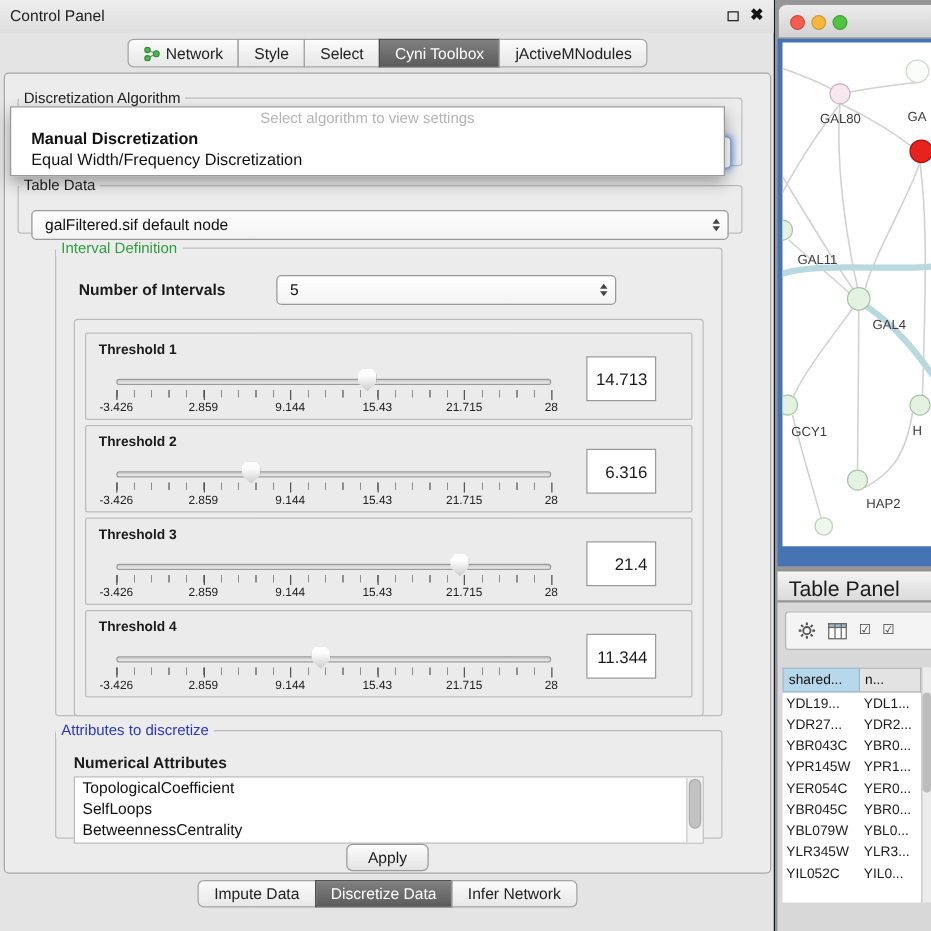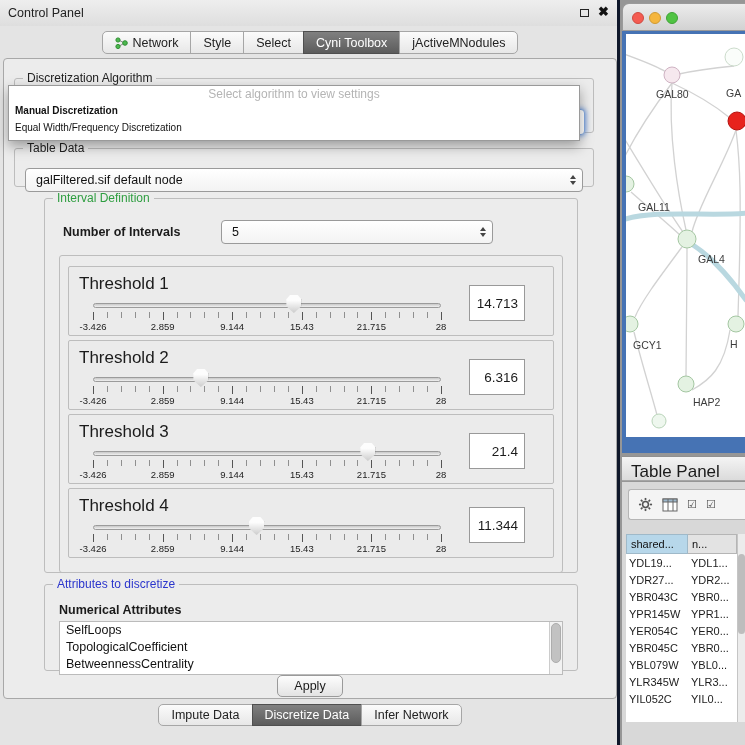--- a/index.html
+++ b/index.html
@@ -1,47 +1,47 @@
 <!DOCTYPE html>
 <html><head>
 <meta charset="utf-8">
 <style>
   *{margin:0;padding:0;box-sizing:border-box}
   html,body{width:745px;height:745px;overflow:hidden}
   body{font-family:"Liberation Sans",sans-serif;background:#969696;position:relative;color:#1b1b1b}
   #screen{position:absolute;inset:0}
 
   
-  #cp{position:absolute;left:0;top:0;width:620px;height:745px;background:#e4e4e4;border-right:3px solid #0f172a}
+  #cp{position:absolute;left:0;top:0;width:620px;height:745px;background:#e4e4e4;border-right:1px solid #0f172a}
   #cp-titlebar{position:absolute;left:0;top:0;width:100%;height:26px;background:linear-gradient(#eeeeee,#dedede)}
   #cp-title{position:absolute;left:8px;top:6px;font-size:12.5px;color:#222}
   #float-btn{position:absolute;right:28px;top:9px;width:9px;height:8px;border:1.5px solid #222;background:transparent}
   #close-btn{position:absolute;right:8px;top:4px;font-size:13px;font-weight:bold;color:#111;cursor:default}
 
   .tabrow{position:absolute;left:0;width:620px;display:flex;justify-content:center}
   #top-tabs{top:31px}
   #bottom-tabs{top:704px}
   .tab{height:23px;display:flex;align-items:center;gap:5px;padding:0 12px;background:linear-gradient(#fbfbfb,#e7e7e7);border:1px solid #a6a6a6;margin-left:-1px;font-size:12.5px;color:#222;white-space:nowrap}
   .tab:first-child{border-radius:5px 0 0 5px;margin-left:0}
   .tab:last-child{border-radius:0 5px 5px 0}
   .tab.active{background:linear-gradient(#808080,#5c5c5c);color:#fff;border-color:#4f4f4f}
   #bottom-tabs .tab{height:22px}
   .net-ico{display:inline-flex;align-items:center}
 
   #cp-body{position:absolute;left:3px;top:58px;width:614px;height:641px;background:#ececec;border:1px solid #a8a8a8;border-radius:4px}
 
   fieldset{border:1px solid #bdbdbd;border-radius:3px;position:absolute;padding:0}
-  legend{font-size:12px;margin-left:8px;padding:0 4px;color:#222}
+  legend{font-size:12px;padding:0 4px;color:#222}
 
   #algo-group{left:10px;top:12px;width:580px;height:62px}
   #algo-combo{position:absolute;left:10px;top:24px;width:560px;height:26px;background:#fff;border:1px solid #86aae0;border-radius:4px;box-shadow:0 0 5px 1px rgba(90,140,220,.85)}
 
   #algo-popup{position:absolute;left:4px;top:26px;width:572px;background:#fff;border:1px solid #9a9a9a;box-shadow:0 5px 12px rgba(0,0,0,.35);z-index:30;padding-bottom:4px}
   .popup-placeholder{text-align:center;color:#b4b4b4;font-size:12px;height:16px;line-height:16px}
-  .popup-option{font-size:10px;color:#111;padding-left:6px;height:17px;line-height:17px}
+  .popup-option{font-size:13px;color:#111;padding-left:16px;height:17px;line-height:17px}
   .popup-option.bold{font-weight:bold}
 
   .combo{position:absolute;background:linear-gradient(#ffffff,#f3f3f3);border:1px solid #9a9a9a;border-radius:4px;font-size:12.5px;color:#111}
   .combo .val{position:absolute;left:10px;top:50%;transform:translateY(-50%);white-space:nowrap}
   .cb-arrows{position:absolute;right:6px;top:50%;transform:translateY(-50%);display:flex;flex-direction:column;gap:2px}
   .cb-arrows i{display:block;width:0;height:0;border-left:3.5px solid transparent;border-right:3.5px solid transparent}
   .cb-arrows .up{border-bottom:4px solid #444}
   .cb-arrows .dn{border-top:4px solid #444}
 
   #table-data{left:10px;top:82px;width:580px;height:46px}
@@ -49,21 +49,21 @@
 
   #interval{left:40px;top:132px;width:534px;height:382px}
   #interval>legend{color:#2f9e41}
   #ni-label{position:absolute;left:18px;top:20px;font-weight:bold;font-size:12.5px}
   #ni-combo{left:176px;top:15px;width:272px;height:24px}
 
   #thresholds{left:14px;top:50px;width:504px;height:318px}
   #thresholds>legend{color:#2b35cc}
   #thr-rows{position:absolute;left:8px;top:10px;right:8px}
   .thr-row{position:relative;height:70px;margin-bottom:4px;border:1px solid #bdbdbd;border-radius:2px;background:#ebebeb}
-  .thr-label{position:absolute;left:10px;top:7px;font-weight:normal;font-size:17px}
+  .thr-label{position:absolute;left:10px;top:7px;font-weight:bold;font-size:11px}
   .slider{position:absolute;left:24px;top:26px;right:112px;height:42px}
   .track{position:absolute;left:0;right:0;top:10px;height:5px;background:linear-gradient(#c8c8c8,#f0f0f0);border:1px solid #9b9b9b;border-radius:3px}
   .thumb{position:absolute;top:2px;width:15px;height:18px;background:linear-gradient(#fdfdfd 30%,#cccccc);clip-path:polygon(50% 100%,100% 62%,100% 24%,76% 0,24% 0,0 24%,0 62%);filter:drop-shadow(0 0 1px #666)}
   .ticks{position:absolute;left:0;right:0;top:19px;height:6px;background:repeating-linear-gradient(90deg,#8f8f8f 0 1px,transparent 1px 4%)}
   .ticks .major{position:absolute;top:0;width:1px;height:8px;background:#555}
   .scale{position:absolute;left:0;right:0;top:28px;height:12px}
   .scale .num{position:absolute;transform:translateX(-50%);font-size:9.5px;color:#222;white-space:nowrap}
   .thr-value{position:absolute;right:28px;top:18px;width:56px;height:36px;background:#fff;border:1px solid #999;font-size:13.5px;display:flex;align-items:center;justify-content:flex-end;padding-right:6px}
 
   #attrs{left:40px;top:518px;width:534px;height:94px}
@@ -283,22 +283,22 @@
   </div>
 </div>
         </fieldset>
       </fieldset>
 
       <fieldset id="attrs">
         <legend>Attributes to discretize</legend>
         <div id="attrs-title">Numerical Attributes</div>
         <div id="attr-list">
           <div id="attr-items">
+              <div class="attr-item">TopologicalCoefficient</div>
               <div class="attr-item">SelfLoops</div>
-              <div class="attr-item">TopologicalCoefficient</div>
               <div class="attr-item">BetweennessCentrality</div>
             </div>
           <div id="attr-scroll">
             <div id="attr-thumb"></div>
           </div>
         </div>
       </fieldset>
 
       <div id="apply-btn">Apply</div>
     </div>

